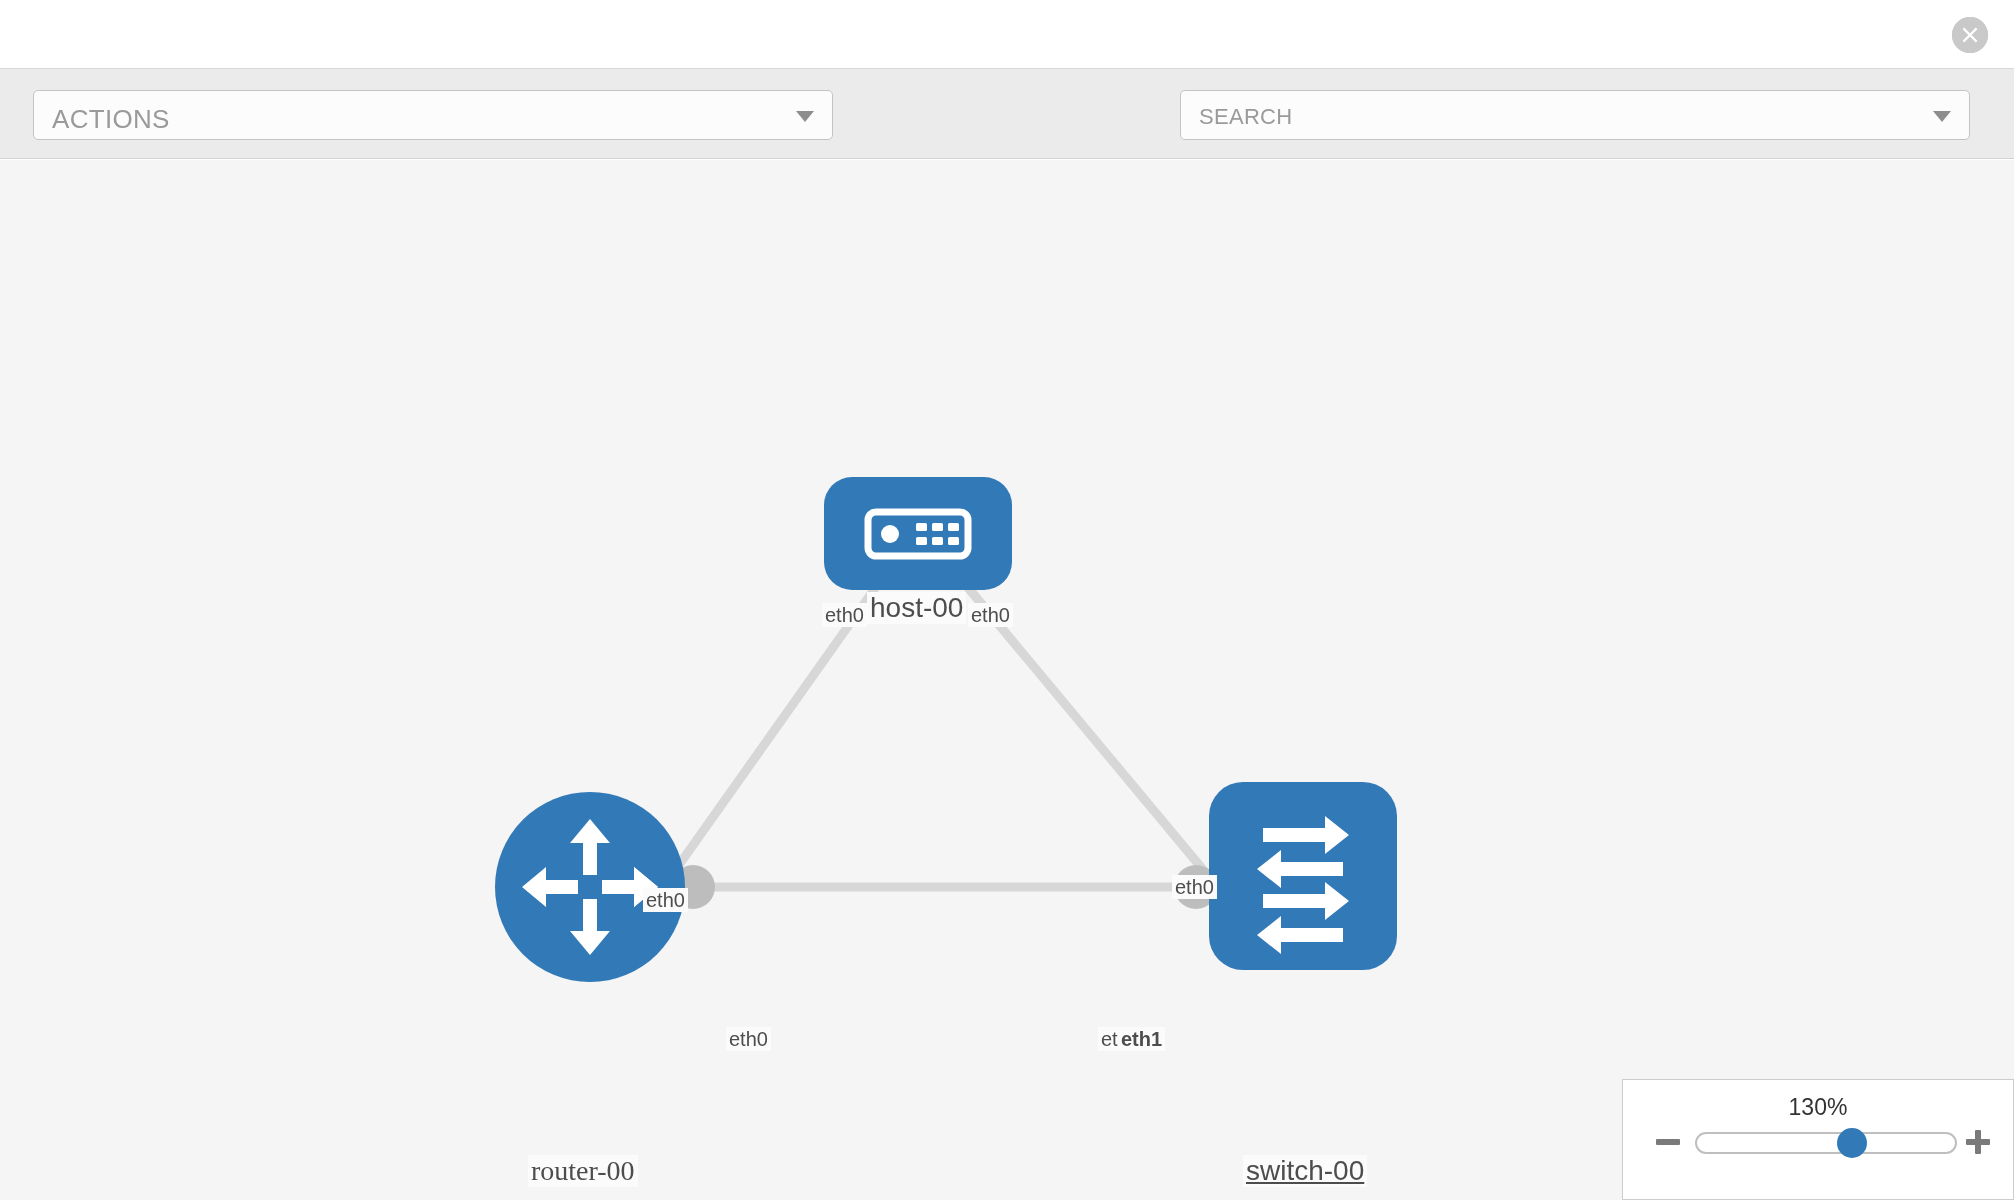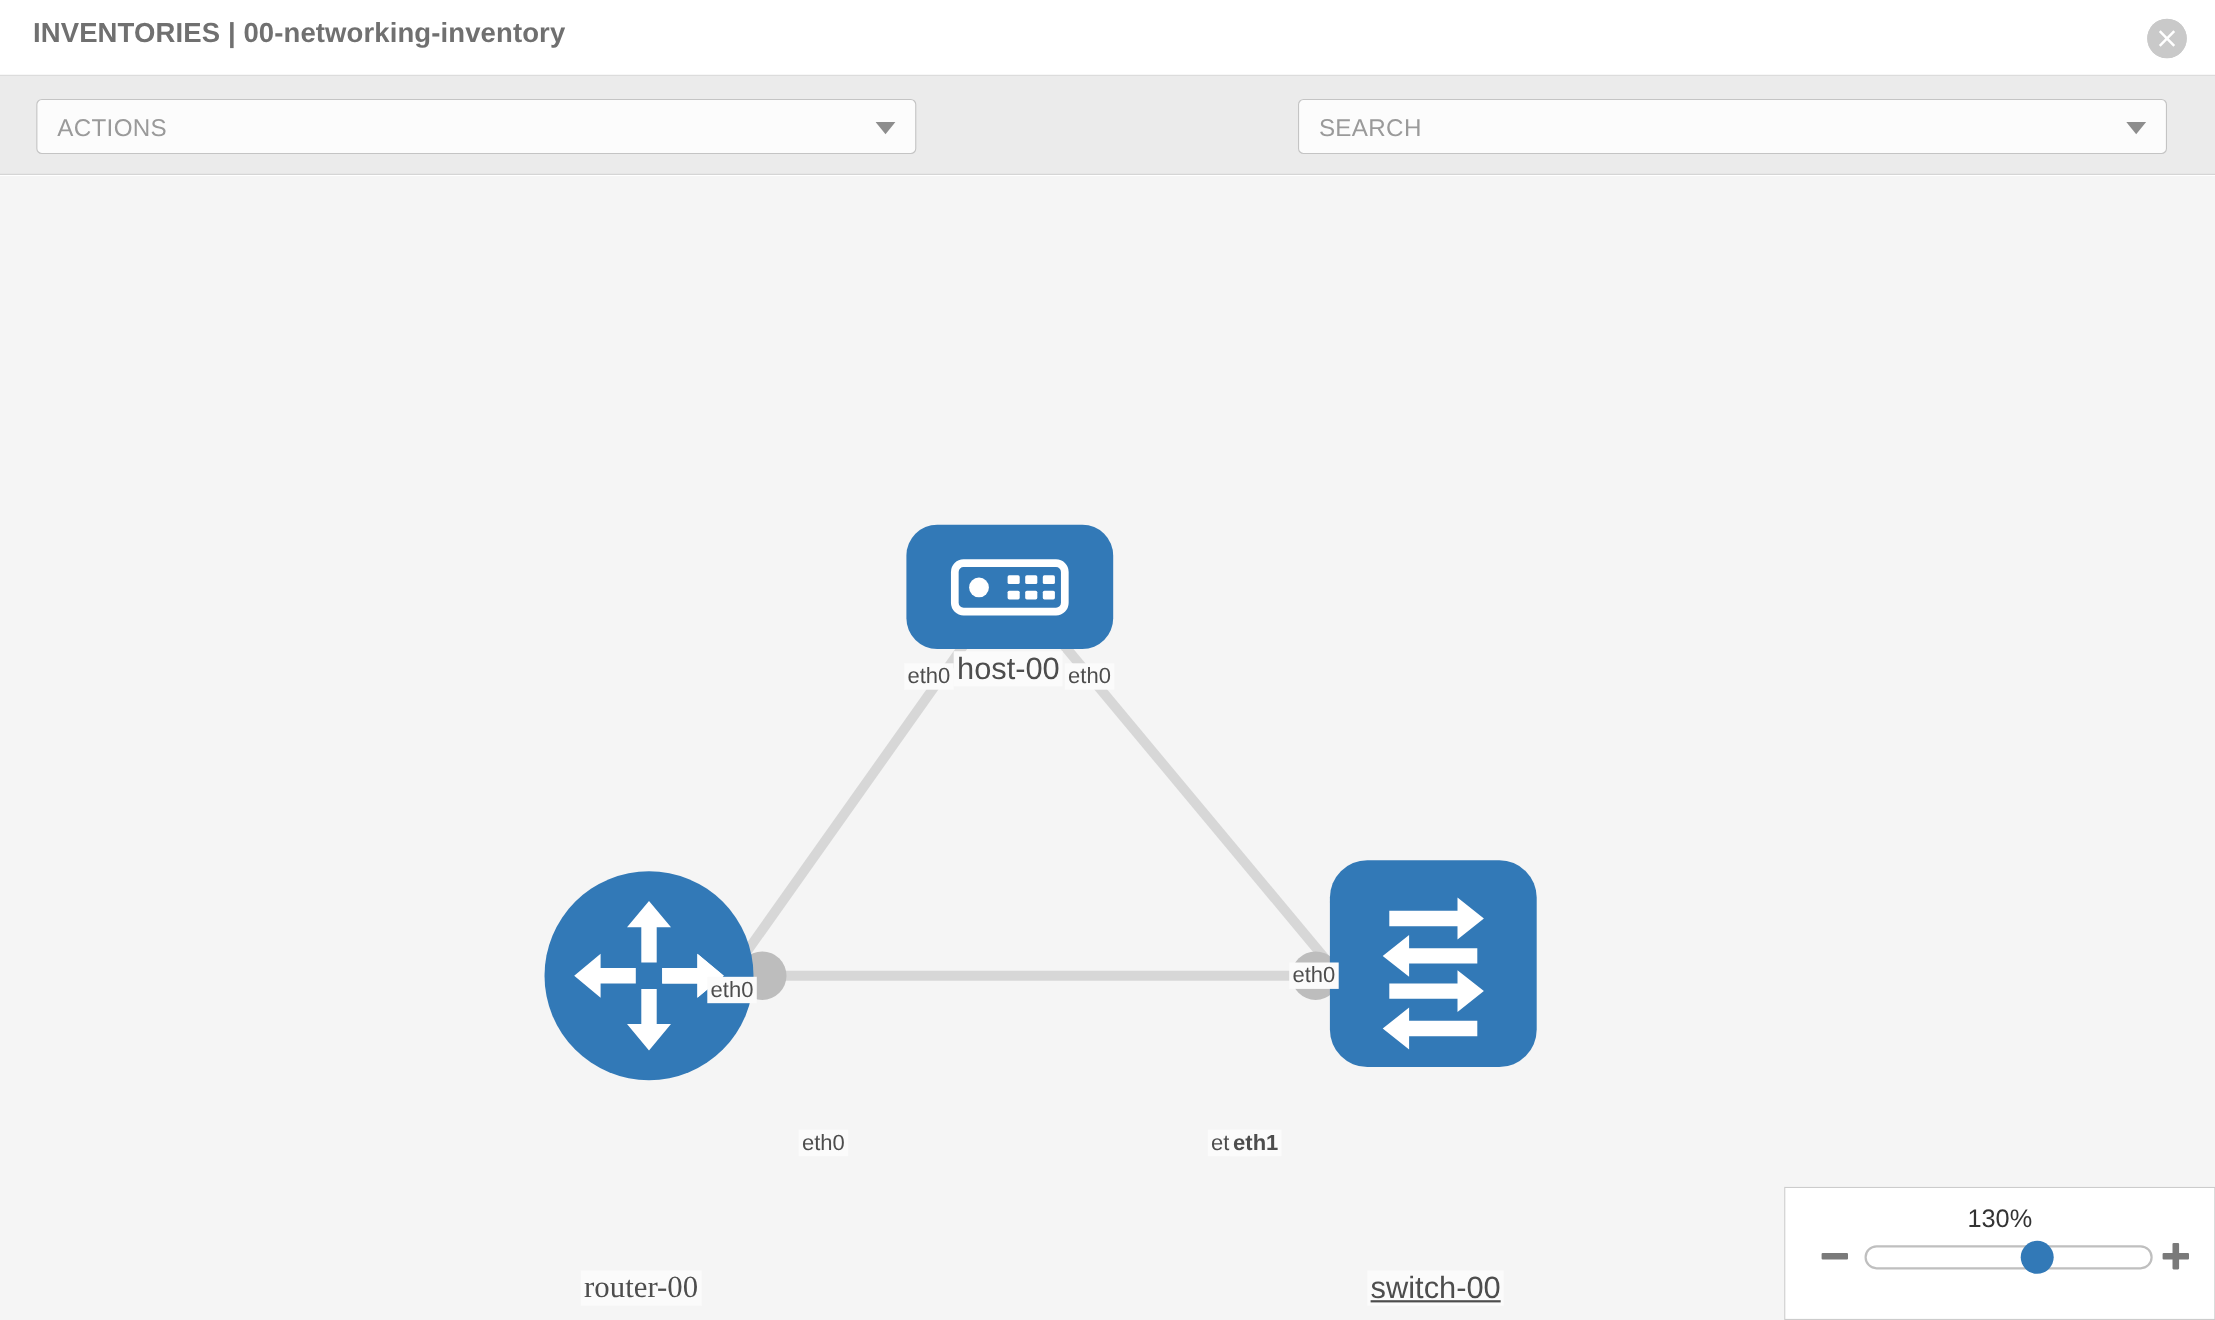--- a/index.html
+++ b/index.html
@@ -67,21 +67,21 @@
     height: 50px;
     background: #fcfcfc;
     border: 1px solid #c4c4c4;
     border-radius: 5px;
     cursor: pointer;
   }
   .actions-label {
     position: absolute;
     left: 18px;
     top: 13px;
-    font-size: 22px;
+    font-size: 26px;
     color: #9a9a9a;
     letter-spacing: 0.3px;
   }
   .caret {
     position: absolute;
     right: 18px;
     top: 50%;
     margin-top: -4px;
     width: 0; height: 0;
     border-left: 9px solid transparent;
@@ -199,21 +199,20 @@
     background: #3279b7;
     cursor: grab;
   }
 </style>
 </head>
 <body>
 
 <div id="app">
 
   <div class="header">
-    <div class="header-title">INVENTORIES | 00-networking-inventory</div>
 
     <div class="close-btn">
       <svg width="36" height="36" viewBox="0 0 36 36" aria-hidden="true">
         <circle cx="18" cy="18" r="18" fill="#c9c9c9"></circle>
         <path d="M12.2 10.6 L18 16.4 L23.8 10.6 L25.4 12.2 L19.6 18 L25.4 23.8 L23.8 25.4 L18 19.6 L12.2 25.4 L10.6 23.8 L16.4 18 L10.6 12.2 Z" fill="#ffffff"></path>
       </svg>
     </div>
   </div>
 
   <div class="toolbar">

